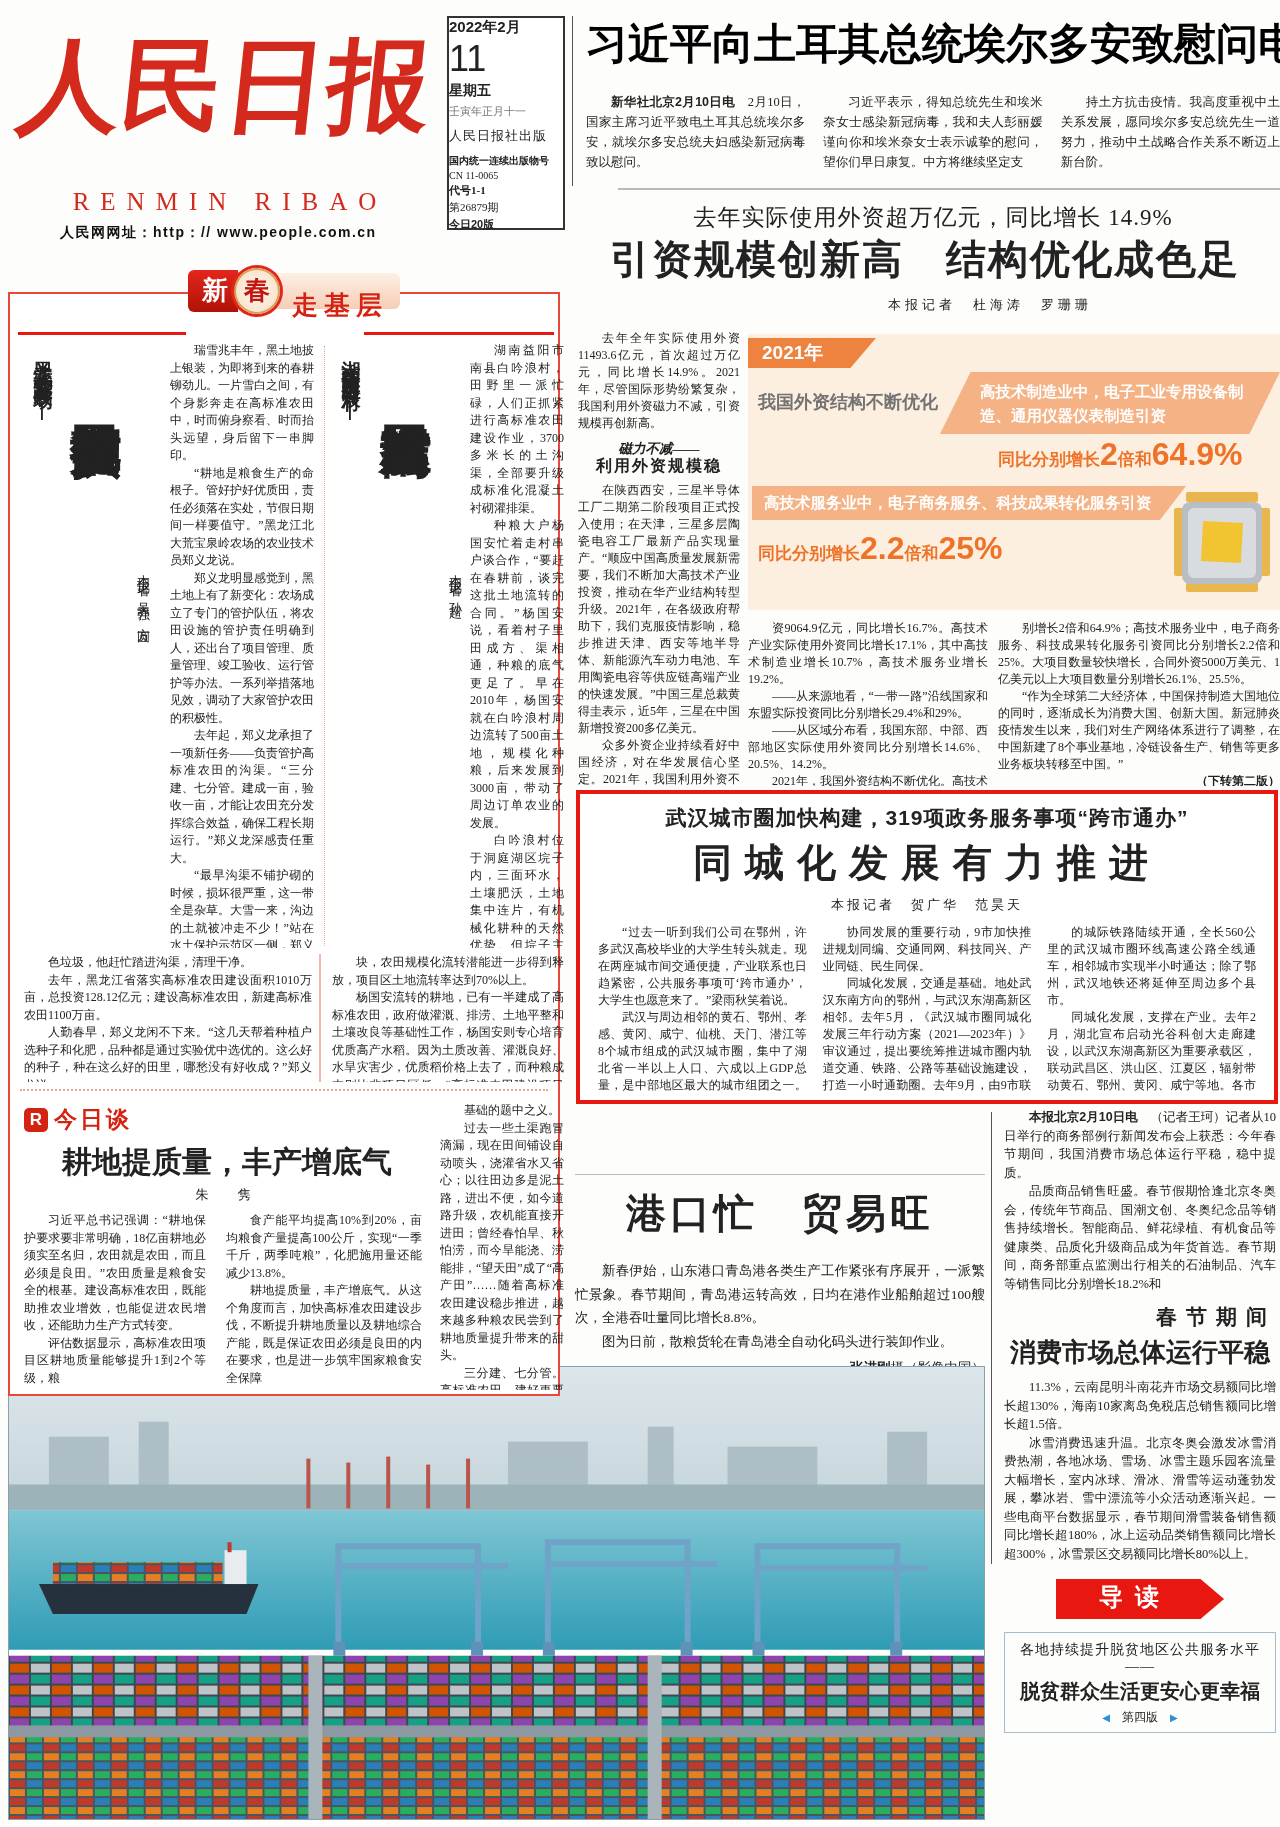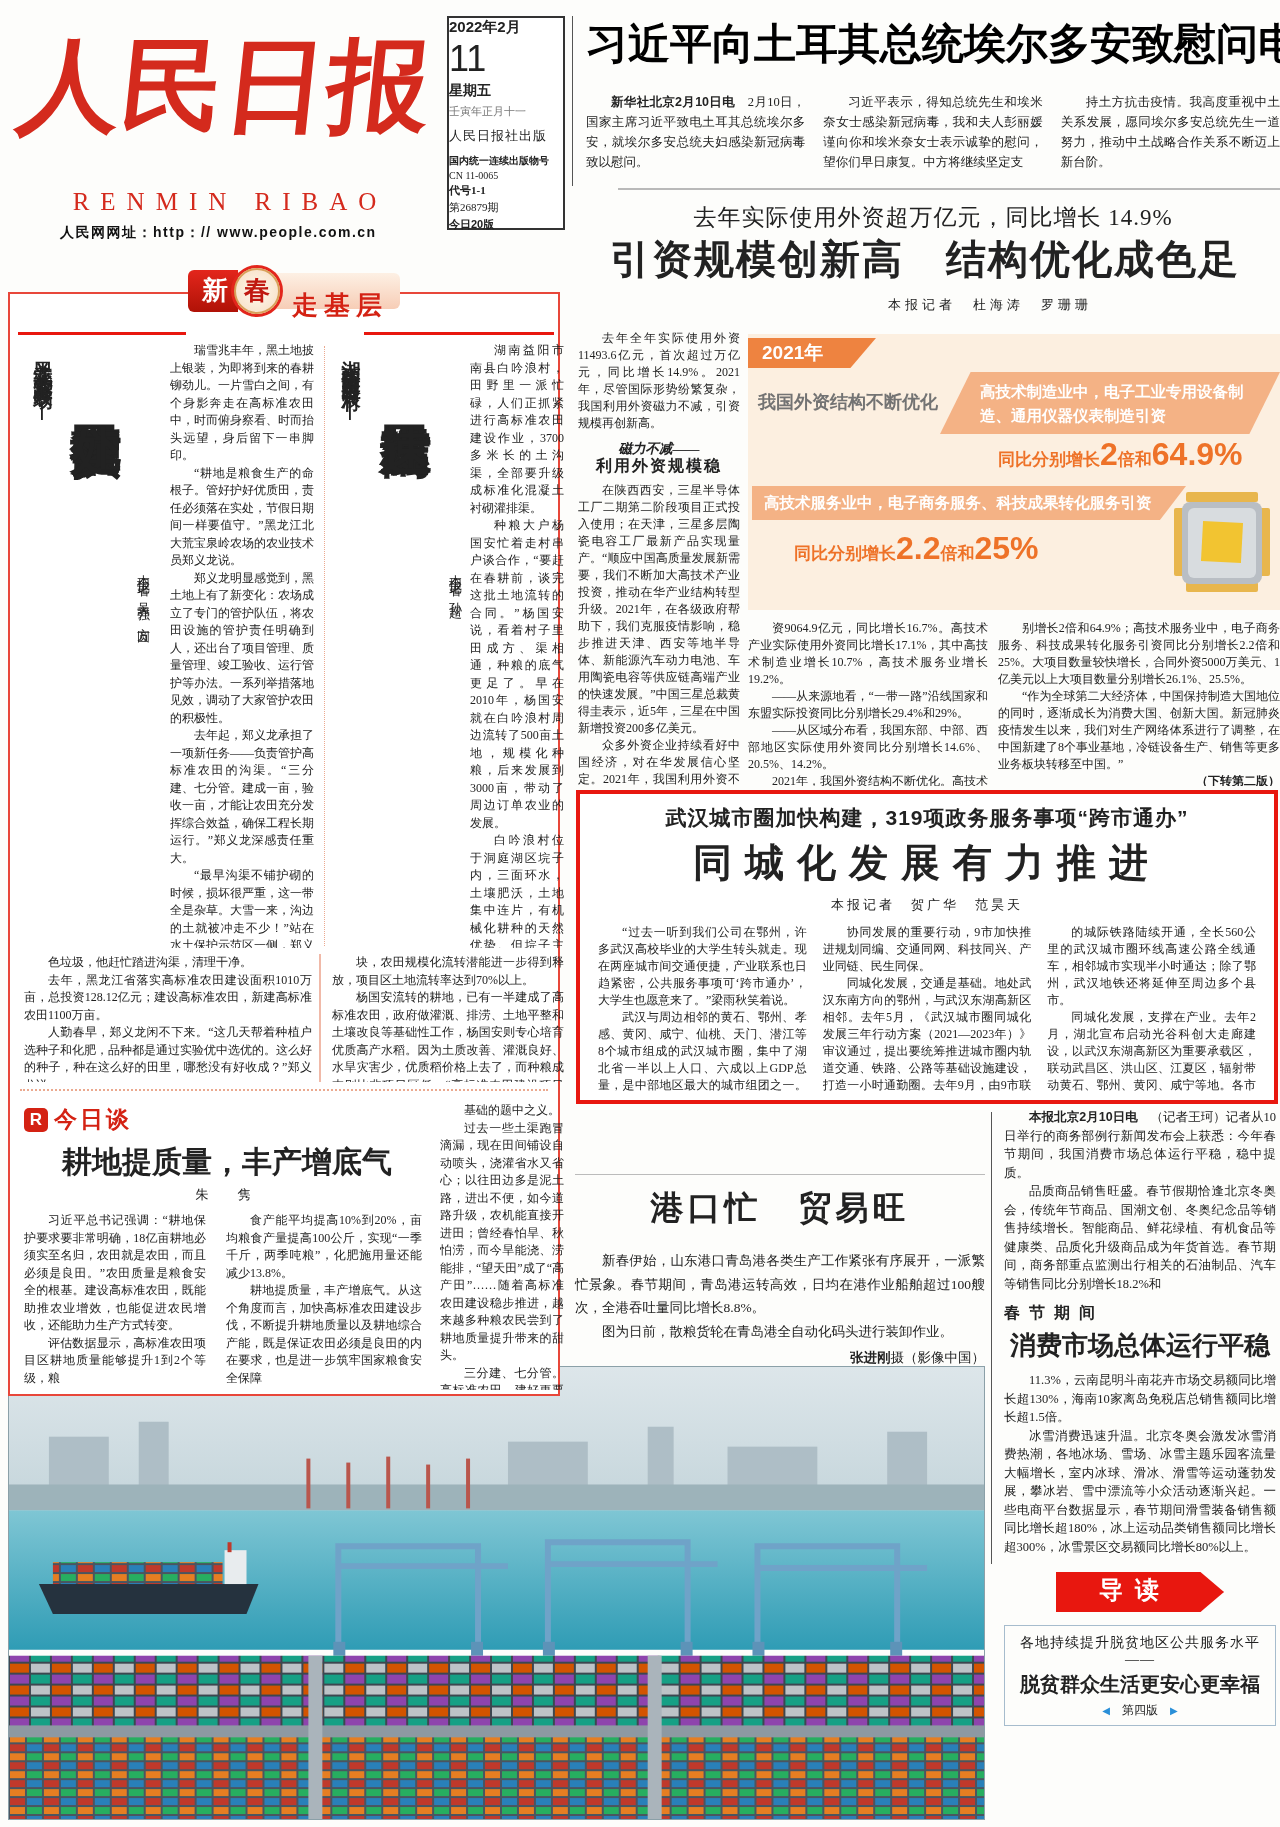--- a/index.html
+++ b/index.html
@@ -66,21 +66,21 @@
   #ig-box1 { position:absolute; left:192px; top:38px; width:340px; height:62px; background:#f4b285;
      clip-path:polygon(9% 0,100% 0,91% 100%,0 100%); color:#fff; font-weight:bold; font-size:15.5px;
      line-height:1.55; padding:8px 14px 0 40px; }
   .ig-val { position:absolute; color:#ee7228; font-weight:bold; white-space:nowrap; }
   .ig-val .small { font-size:17px; }
   .ig-val .big { font-size:32px; }
   #ig-val1 { left:250px; top:102px; }
   #ig-box2 { position:absolute; left:4px; top:152px; width:434px; height:34px; background:#f4b285;
      clip-path:polygon(0 0,100% 0,94% 100%,0 100%); color:#fff; font-weight:bold; font-size:15.5px;
      line-height:34px; padding-left:12px; }
-  #ig-val2 { left:10px; top:196px;margin-left:36px; }
+  #ig-val2 { left:10px; top:196px; }
   #chip { position:absolute; left:424px; top:156px; width:100px; height:104px; }
 
   
   #wuhan { left:576px; top:790px; width:702px; height:314px; border:4px solid #e8170f; background:#fff;
      padding:10px 18px; }
   #wh-kicker { text-align:center; font-size:21px; font-weight:bold; letter-spacing:1px; }
   #wh-head { text-align:center; font-size:39px; font-weight:900; letter-spacing:13px; margin-top:4px;
      font-family:"Liberation Serif",serif; }
   #wh-byline { text-align:center; font-size:13px; letter-spacing:3px; margin-top:6px; }
   #wh-cols { display:flex; gap:16px; margin-top:10px; height:168px; }
@@ -115,36 +115,36 @@
   #jrt-logo { width:24px; height:24px; background:#d42213; border-radius:5px; color:#fff; font-weight:900;
      font-size:17px; text-align:center; line-height:24px; font-family:"Liberation Sans",sans-serif; }
   #jrt-label { color:#d42213; font-weight:900; font-size:23px; letter-spacing:3px; }
   #jrt-head { left:22px; top:848px; width:390px; font-size:30px; font-weight:900; }
   #jrt-author { left:22px; top:892px; width:390px; font-size:13px; letter-spacing:8px; }
   .jrt-col { font-size:12px; line-height:17.5px; }
 
   
   #port-hr { left:575px; top:1174px; width:410px; height:1px; background:#bbb; }
   #port { left:575px; top:1186px; width:410px; }
-  #port-head { font-size:33px; font-weight:900; letter-spacing:4px; text-align:center; }
+  #port-head { font-size:40px; font-weight:900; letter-spacing:4px; text-align:center; }
   #port-body { margin-top:18px; font-size:13.5px; line-height:1.75; text-align:justify; }
   #port-body p { text-indent:2em; }
   #port-credit { text-align:right; font-size:13.5px; margin-top:2px; }
   #port-credit b { font-family:"Liberation Sans",sans-serif; }
 
   
   #photo { left:8px; top:1366px; width:977px; height:454px; border:1px solid #8ba0a8; z-index:1; }
   #photo svg { display:block; width:100%; height:100%; }
 
   #vrule2 { left:991px; top:1112px; height:452px; }
 
   
   #rcol { left:1004px; top:1108px; width:272px; height:716px; overflow:hidden; }
   #rcol .lead, #rcol .bp { font-size:12.5px; line-height:18.5px; text-align:justify; text-indent:2em; }
-  #cons-kicker { text-align:left; font-size:16px; font-weight:bold; letter-spacing:9px; margin-top:10px; }
+  #cons-kicker { text-align:right; font-size:21px; font-weight:bold; letter-spacing:9px; margin-top:10px; }
   #cons-head { text-align:center; font-size:26px; font-weight:900; margin:4px 0 8px; }
   #daodu-banner { margin:16px auto 0; width:168px; height:40px; background:#e8170f; color:#fff;
      font-weight:900; font-size:24px; letter-spacing:12px; text-align:center; line-height:36px;
      clip-path:polygon(0 0,86% 0,100% 50%,86% 100%,0 100%); padding-right:10px;
      font-family:"Liberation Sans",sans-serif; box-shadow:2px 2px 0 #c9c9c9; }
   .dd-item { border:1px solid #a6bccd; margin-top:13px; padding:8px 6px 6px; text-align:center; }
   .dd-kicker { font-size:14px; letter-spacing:1px; }
   .dd-title { font-size:20px; font-weight:900; font-family:"Liberation Sans",sans-serif; margin-top:3px;
      white-space:nowrap; }
   .dd-page { font-size:12px; margin-top:4px; }

